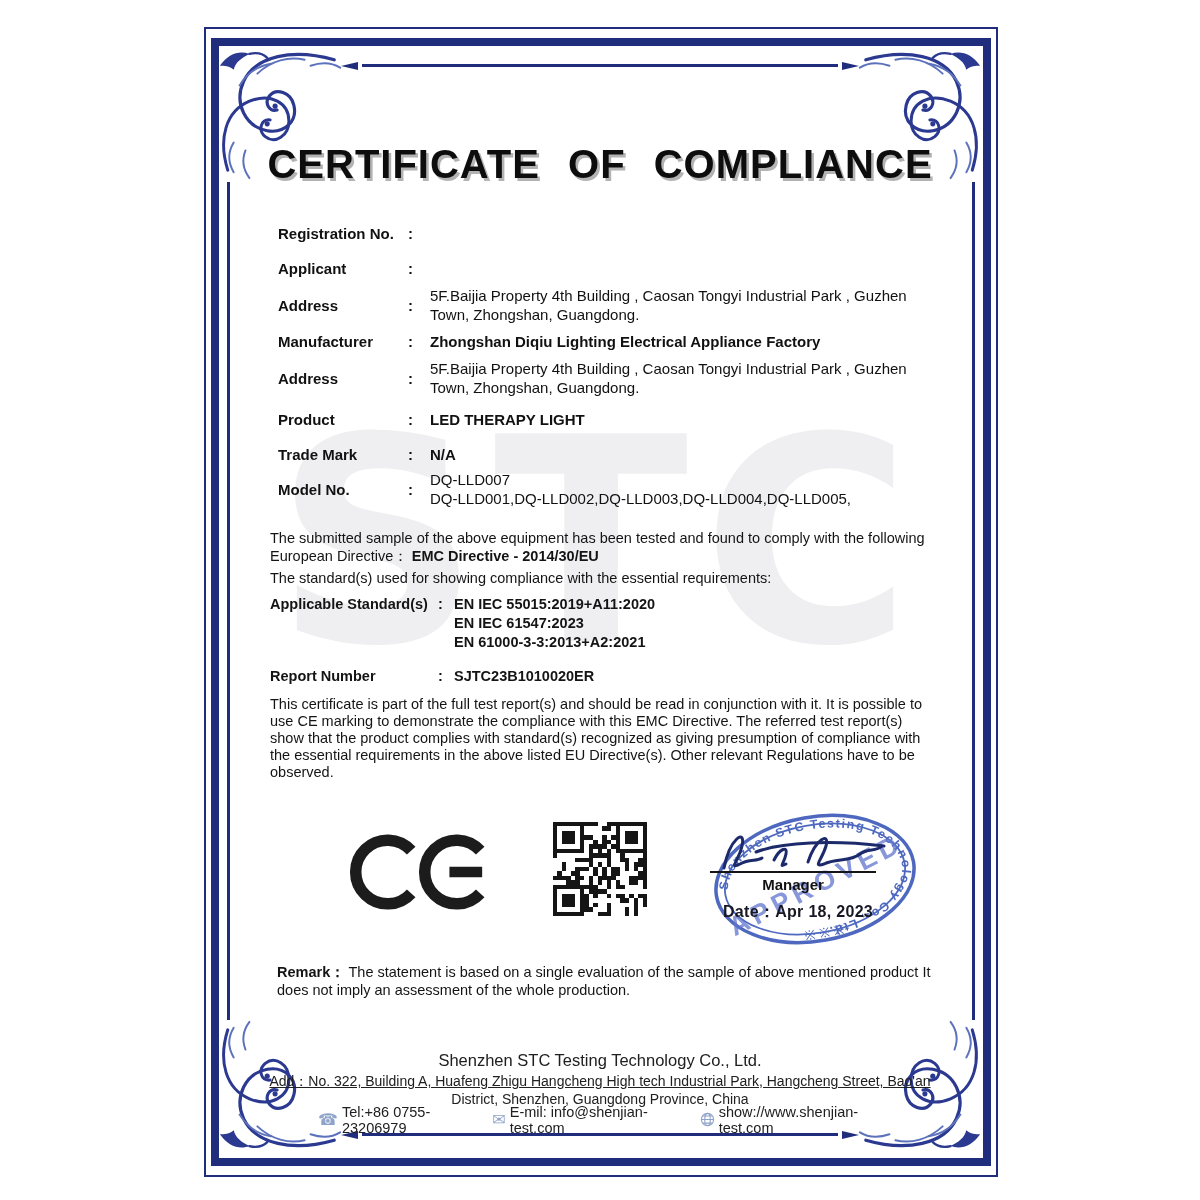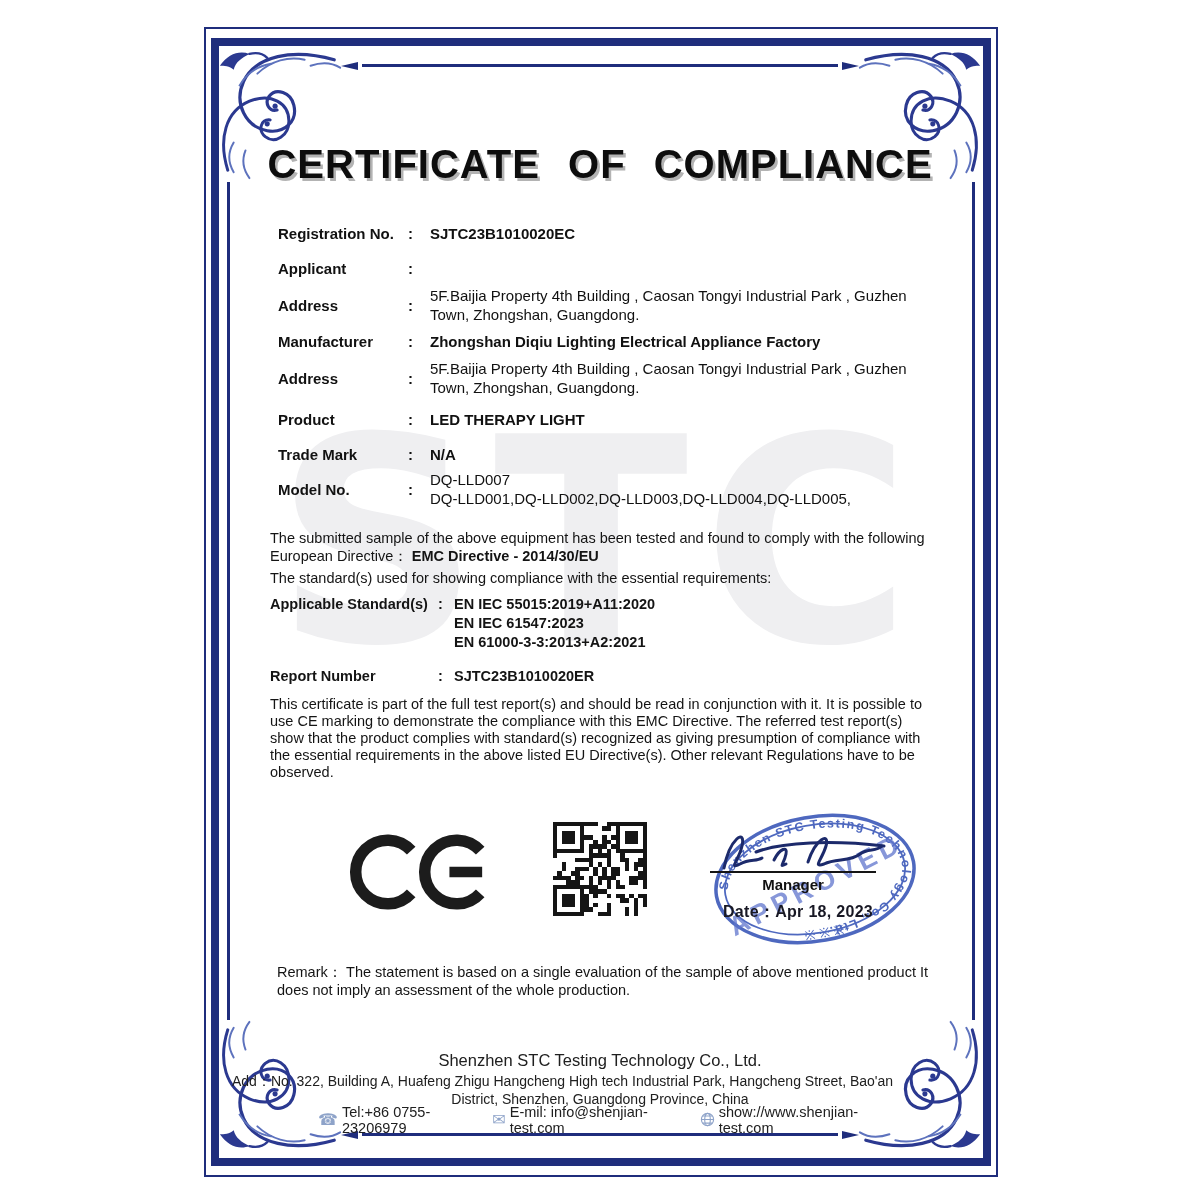--- a/index.html
+++ b/index.html
@@ -58,25 +58,25 @@
   .ce-mark { position:absolute; left:343px; top:826px; z-index:2; }
   .qr { position:absolute; left:553px; top:822px; width:94px; height:94px; z-index:2; }
   .stamp { position:absolute; left:693px; top:797px; z-index:2; }
   .signature { position:absolute; left:712px; top:818px; z-index:4; }
   .sig-line { position:absolute; left:710px; top:871px; width:166px; height:2.2px; background:#151515; z-index:3; }
   .manager { position:absolute; left:712px; top:876px; width:162px; text-align:center; font-weight:bold; font-size:15px; color:#111; z-index:4; }
   .stamp-date { position:absolute; left:723px; top:902px; font-weight:bold; font-size:16px; color:#181824; z-index:4; letter-spacing:.3px; }
 
   
   .remark { position:absolute; left:277px; top:963px; width:662px; font-size:14.5px; line-height:18px; color:#141414; z-index:2; }
-  .remark .lbl { font-weight:normal; }
+  .remark .lbl { font-weight:bold; }
 
   
   .footer-company { position:absolute; left:268px; top:1051px; width:664px; text-align:center; font-size:16.5px; color:#202020; z-index:2; }
-  .footer-addr1 { position:absolute; left:232px; top:1073px; width:720px; text-align:left; font-size:14px; color:#202020; z-index:2; }
+  .footer-addr1 { position:absolute; left:240px; top:1073px; width:720px; text-align:center; font-size:14px; color:#202020; z-index:2;text-decoration:underline; }
   .footer-addr2 { position:absolute; left:268px; top:1091px; width:664px; text-align:center; font-size:14px; color:#202020; z-index:2; }
   .footer-contact { position:absolute; left:318px; top:1104px; width:592px; display:flex; justify-content:space-between; font-size:14.5px; color:#202020; z-index:2; }
   .footer-contact .item { display:flex; align-items:center; gap:4px; }
   .cicon { color:#8ea3c9; font-size:16px; line-height:16px; }
 </style>
 </head>
 <body>
 
 <div id="page">
 
@@ -125,21 +125,20 @@
   <svg class="flourish br" style="left:850px; top:1016px">
       <use href="#flourish-sym"></use>
     </svg>
 
   <div class="title">CERTIFICATE  OF  COMPLIANCE</div>
 
   <div class="fields">
     <div class="frow mt8">
       <span class="lbl">Registration No.</span>
         <span class="col">:</span>
-      <span class="val b">SJTC23B1010020EC</span>
     </div>
     <div class="frow mt16">
       <span class="lbl">Applicant</span>
         <span class="col">:</span>
     </div>
     <div class="frow mt8">
       <span class="lbl">Address</span>
         <span class="col">:</span>
       <span class="val">5F.Baijia Property 4th Building ,  Caosan Tongyi Industrial Park ,  Guzhen Town,  Zhongshan,  Guangdong.</span>
     </div>

